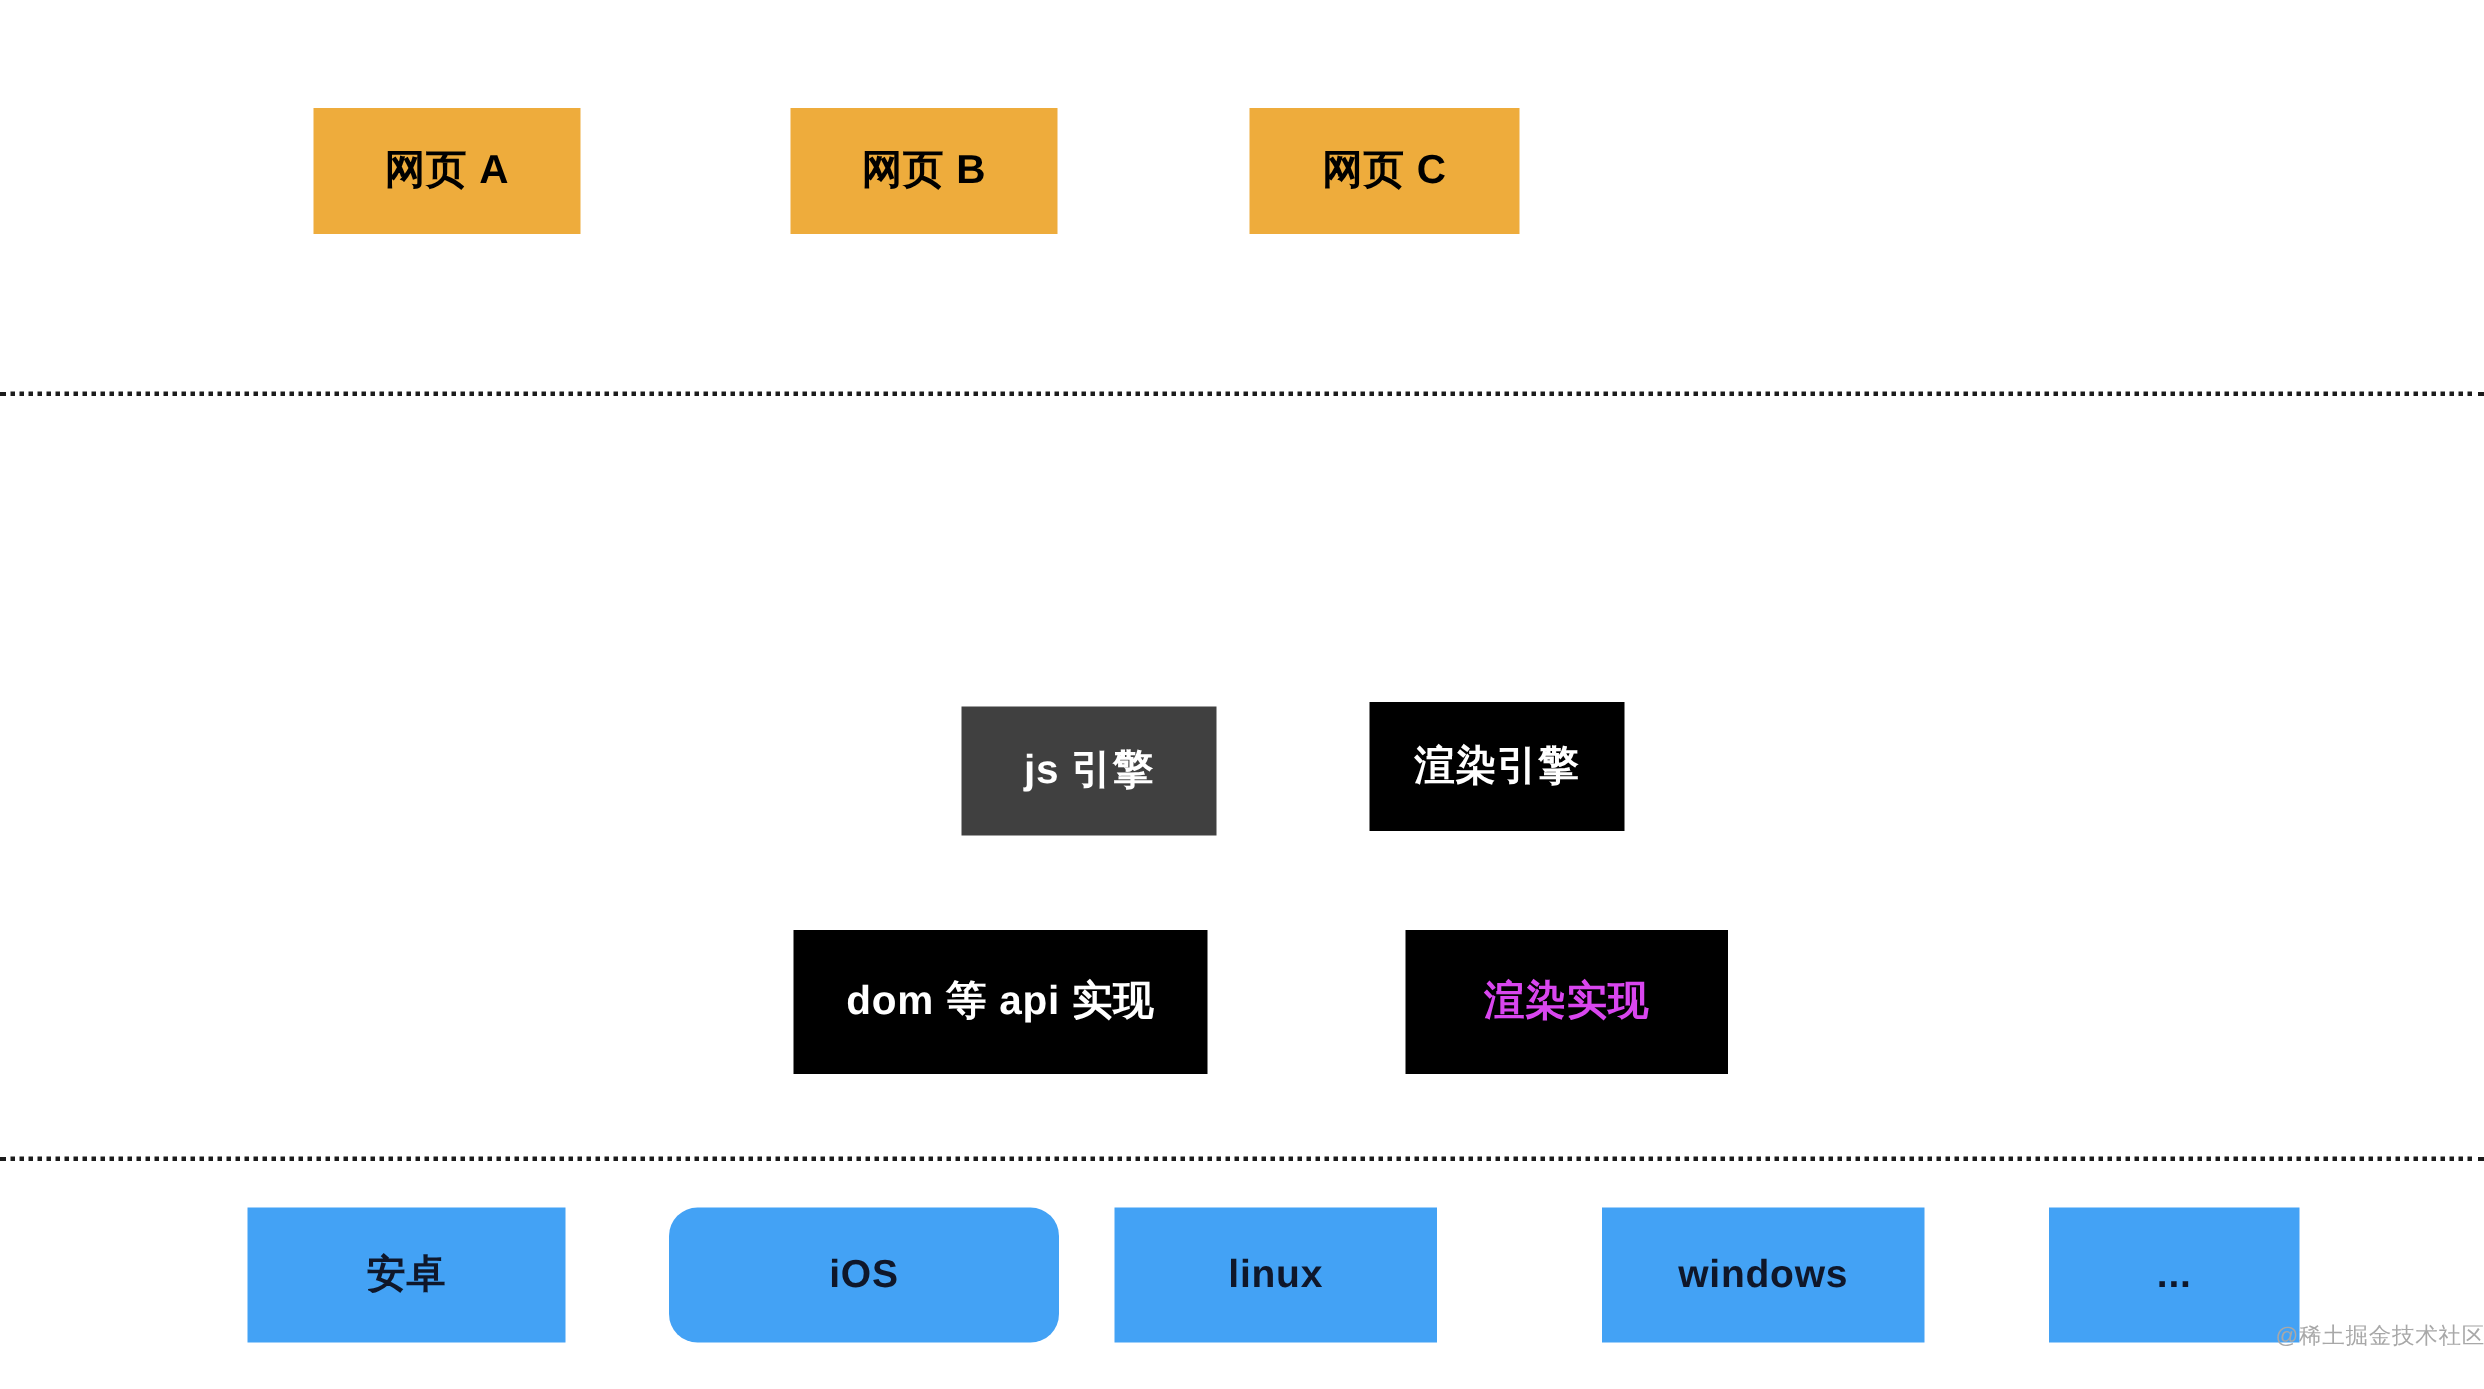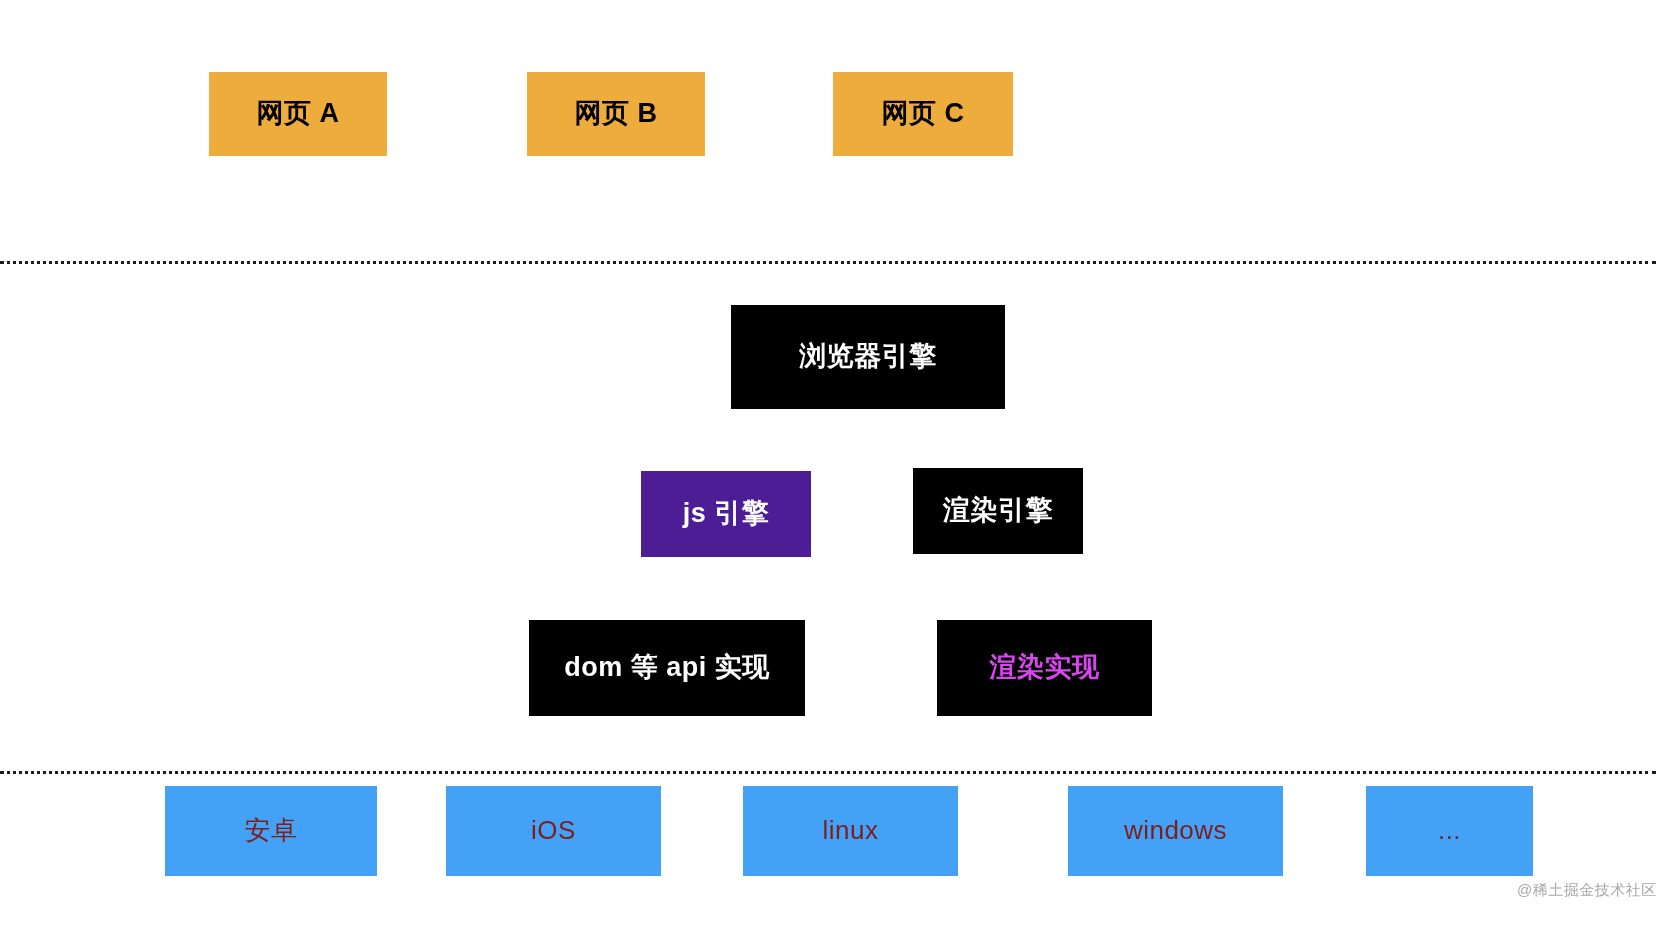--- a/index.html
+++ b/index.html
@@ -37,24 +37,25 @@
   }
   .box-engine {
     background: #000000;
     color: #ffffff;
     font-size: 27px;
     font-weight: 700;
     letter-spacing: 0.5px;
   }
   .box-os {
     background: #43a2f5;
-    color: #7f1d1d;
+    color: #0f172a;
     font-size: 26px;
-    font-weight: 400;
+    font-weight: 700;
     letter-spacing: 0.5px;
+    margin-top: 19px;
   }
   .divider {
     position: absolute;
     left: 0;
     width: 1656px;
     height: 0;
     border-top: 3px dotted #1c1c1c;
   }
   .watermark {
     position: absolute;
@@ -69,29 +70,28 @@
 <body>
 
 <div id="canvas" style="background: rgb(255, 255, 255);">
 
   <div class="box box-page" style="left: 209px; top: 72px; width: 178px; height: 84px; background: rgb(238, 172, 60);">网页 A</div>
   <div class="box box-page" style="left: 527px; top: 72px; width: 178px; height: 84px; background: rgb(238, 172, 60); text-align: center;">网页 B</div>
   <div class="box box-page" style="left: 833px; top: 72px; width: 180px; height: 84px; background: rgb(238, 172, 60);">网页 C</div>
 
   <div class="divider" style="top: 261px; border-top-color: rgb(28, 28, 28);"></div>
 
-  <div class="box box-engine" style="left: 731px; top: 305px; width: 274px; height: 104px; background: rgb(0, 0, 0); color: rgb(255, 255, 255);">浏览器引擎</div>
-  <div class="box box-engine" style="left: 641px; top: 471px; width: 170px; height: 86px; background: #4c1d95; color: rgb(255, 255, 255);">js 引擎</div>
+  <div class="box box-engine" style="left: 641px; top: 471px; width: 170px; height: 86px; background: #404040; color: rgb(255, 255, 255);">js 引擎</div>
   <div class="box box-engine" style="left: 913px; top: 468px; width: 170px; height: 86px; background: rgb(0, 0, 0); color: rgb(255, 255, 255);">渲染引擎</div>
   <div class="box box-engine" style="left: 529px; top: 620px; width: 276px; height: 96px; background: rgb(0, 0, 0); color: rgb(255, 255, 255);">dom 等 api 实现</div>
   <div class="box box-engine" style="left: 937px; top: 620px; width: 215px; height: 96px; background: rgb(0, 0, 0); color: #d946ef;">渲染实现</div>
 
   <div class="divider" style="top: 771px; border-top-color: rgb(28, 28, 28);"></div>
 
   <div class="box box-os" style="left: 165px; top: 786px; width: 212px; height: 90px; background: rgb(67, 162, 245);">安卓</div>
-  <div class="box box-os" style="left: 446px; top: 786px; width: 215px; height: 90px; background: rgb(67, 162, 245);">iOS</div>
+  <div class="box box-os" style="left: 446px; top: 786px; width: 260px; height: 90px; background: rgb(67, 162, 245); border-radius: 19px;">iOS</div>
   <div class="box box-os" style="left: 743px; top: 786px; width: 215px; height: 90px; background: rgb(67, 162, 245);">linux</div>
   <div class="box box-os" style="left: 1068px; top: 786px; width: 215px; height: 90px; background: rgb(67, 162, 245);">windows</div>
   <div class="box box-os" style="left: 1366px; top: 786px; width: 167px; height: 90px; background: rgb(67, 162, 245);">...</div>
 
   <div class="watermark" style="left: 1484px; top: 881px; color: rgb(168, 168, 168);">@稀土掘金技术社区</div>
 
 </div>
 
 </body></html>

